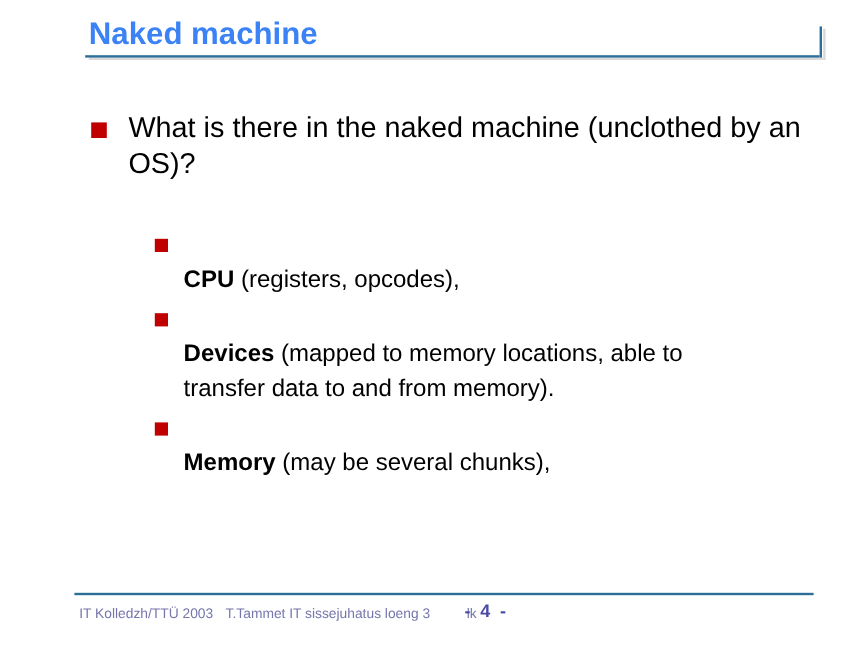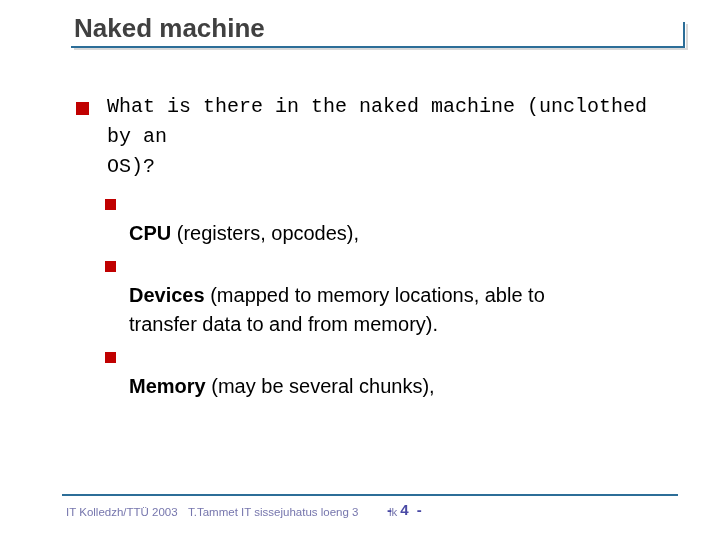--- a/index.html
+++ b/index.html
@@ -10,21 +10,21 @@
     background: #ffffff;
     overflow: hidden;
     font-family: "Liberation Sans", sans-serif;
   }
   .slide-title {
     position: absolute;
     left: 74px;
     top: 13px;
     font-size: 26px;
     font-weight: bold;
-    color: #404040;
+    color: #3b82f6;
     white-space: nowrap;
   }
   .title-rule {
     position: absolute;
     left: 71px;
     top: 46px;
     width: 612px;
     height: 2px;
     background: #2c6e98;
     box-shadow: 3px 2px 0 #d9d9d9;
@@ -41,40 +41,40 @@
   .bullet-square {
     position: absolute;
     background: #c00000;
   }
   .b1-square { left: 76px; top: 102px; width: 13px; height: 13px; }
   .b1-text {
     position: absolute;
     left: 107px;
     top: 92px;
     width: 575px;
-    font-size: 20px;
+    font-size: 24px;
     line-height: 30px;
     color: #000000;
     white-space: pre-line;
-    font-family: Liberation Mono, monospace;
   }
   .sub-list {
     position: absolute;
     left: 129px;
     top: 190px;
     width: 560px;
     font-size: 20px;
     line-height: 29px;
     color: #000000;
   }
   .sub-item {
     position: relative;
     margin-bottom: 4px;
     text-indent: 23px;
     white-space: pre-line;
+    margin-left: 24px;
   }
   .sub-item .bullet-square {
     left: -24px;
     top: 9px;
     width: 11px;
     height: 11px;
   }
   .sub-lead { font-weight: bold; }
   .footer-rule {
     position: absolute;

